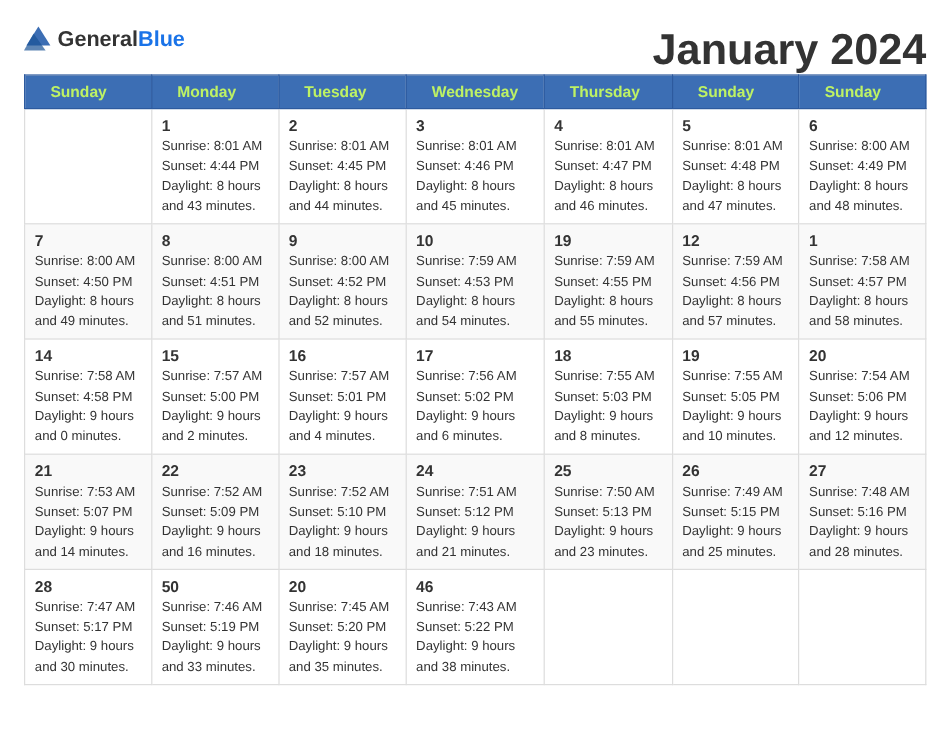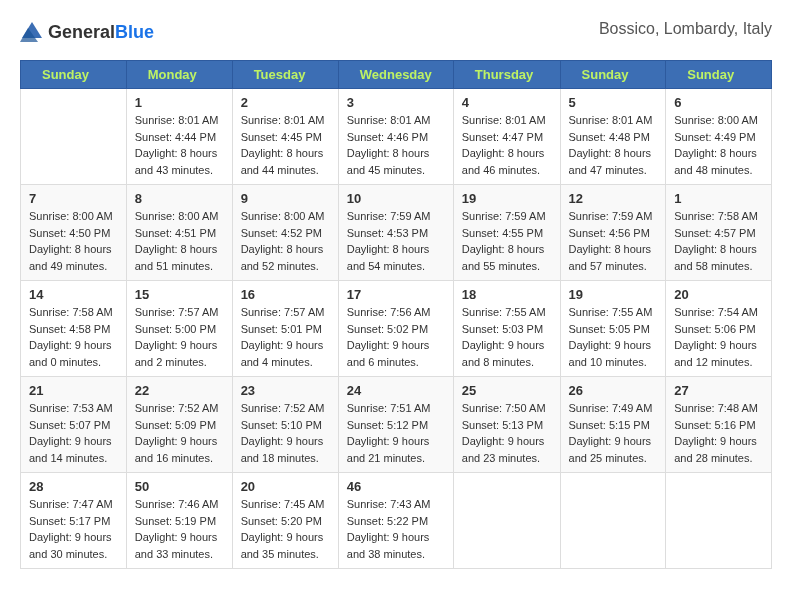--- a/index.html
+++ b/index.html
@@ -7,21 +7,20 @@
       font-family: Arial, sans-serif;
       background: #fff;
       width: 792px;
       min-height: 612px;
       padding: 20px;
     }
     .header-area {
       display: flex;
       justify-content: space-between;
       align-items: flex-start;
-      margin-bottom: 16px;
     }
     .logo {
       display: flex;
       align-items: center;
       gap: 4px;
     }
     .logo-text-general {
       font-size: 18px;
       font-weight: bold;
       color: #333;
@@ -94,21 +93,21 @@
   <div class="logo">
     <svg class="logo-icon" viewBox="0 0 24 24" xmlns="http://www.w3.org/2000/svg">
       <polygon points="12,2 22,18 2,18" fill="#3c6eb4"></polygon>
       <polygon points="8,8 18,22 0,22" fill="#1a5296" opacity="0.7"></polygon>
     </svg>
     <div>
       <span class="logo-text-general">General</span><span class="logo-text-blue">Blue</span>
     </div>
   </div>
   <div class="title-area">
-    <div class="location-subtitle">Bossico, Lombardy, Italy</div>
+    <div class="month-title">January 2024</div>
   </div>
 </div>
 
 <table class="calendar-table">
   <thead>
     <tr id="header-row">
         <th>Sunday</th>
         <th>Monday</th>
         <th>Tuesday</th>
         <th>Wednesday</th>

